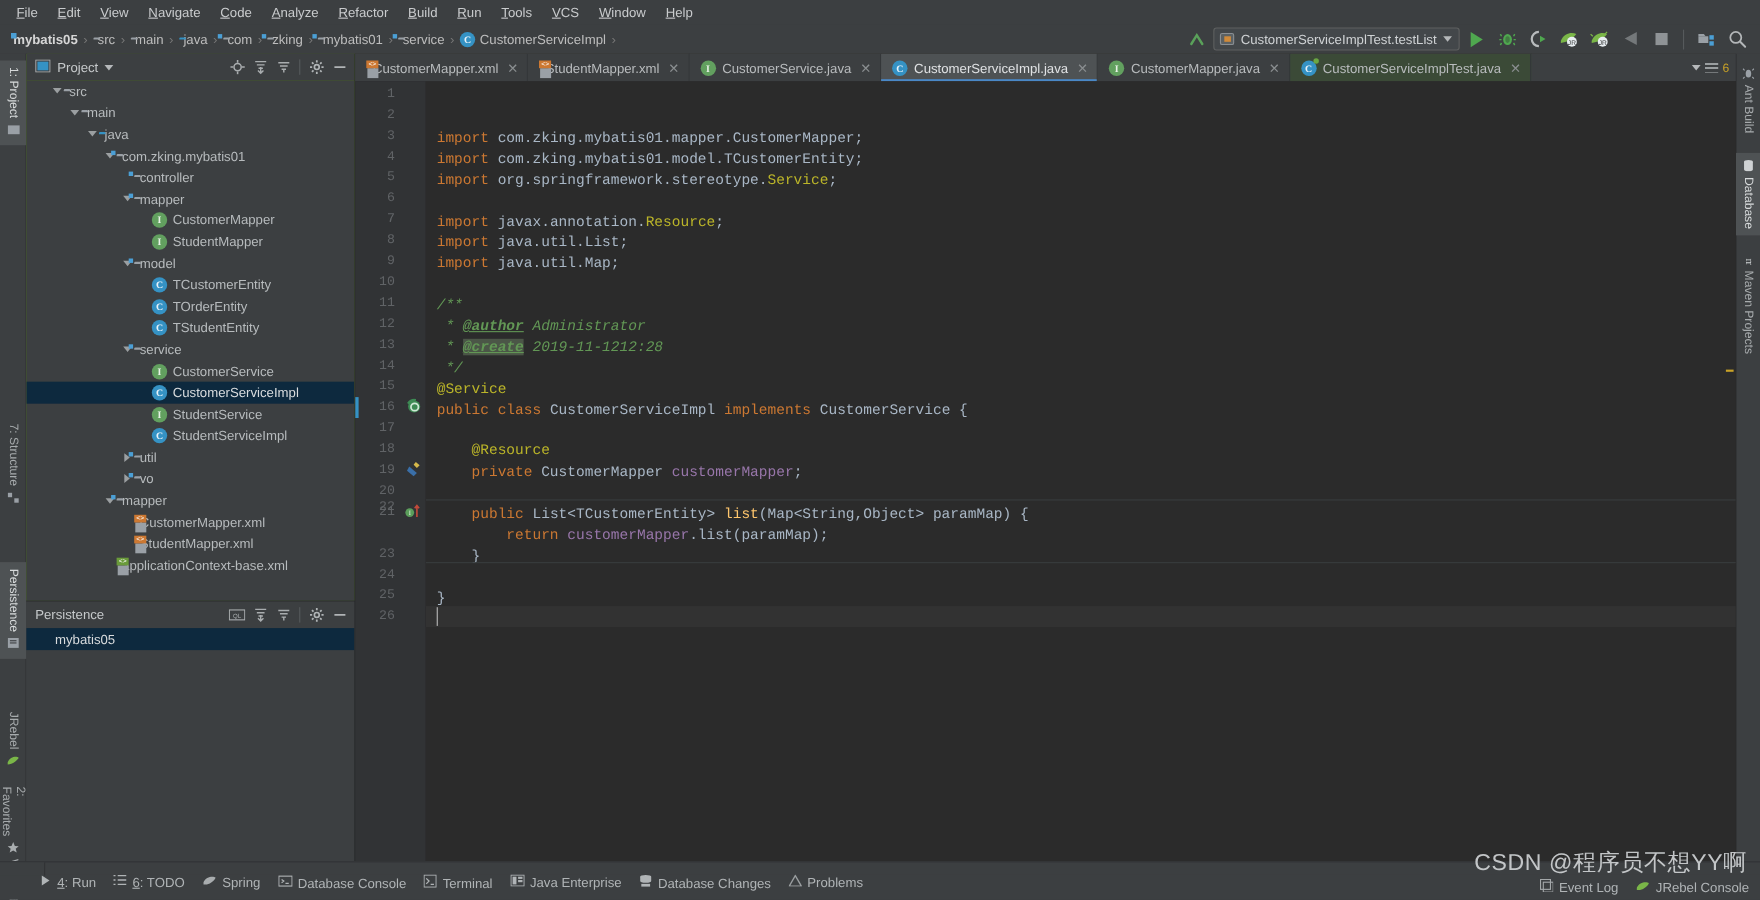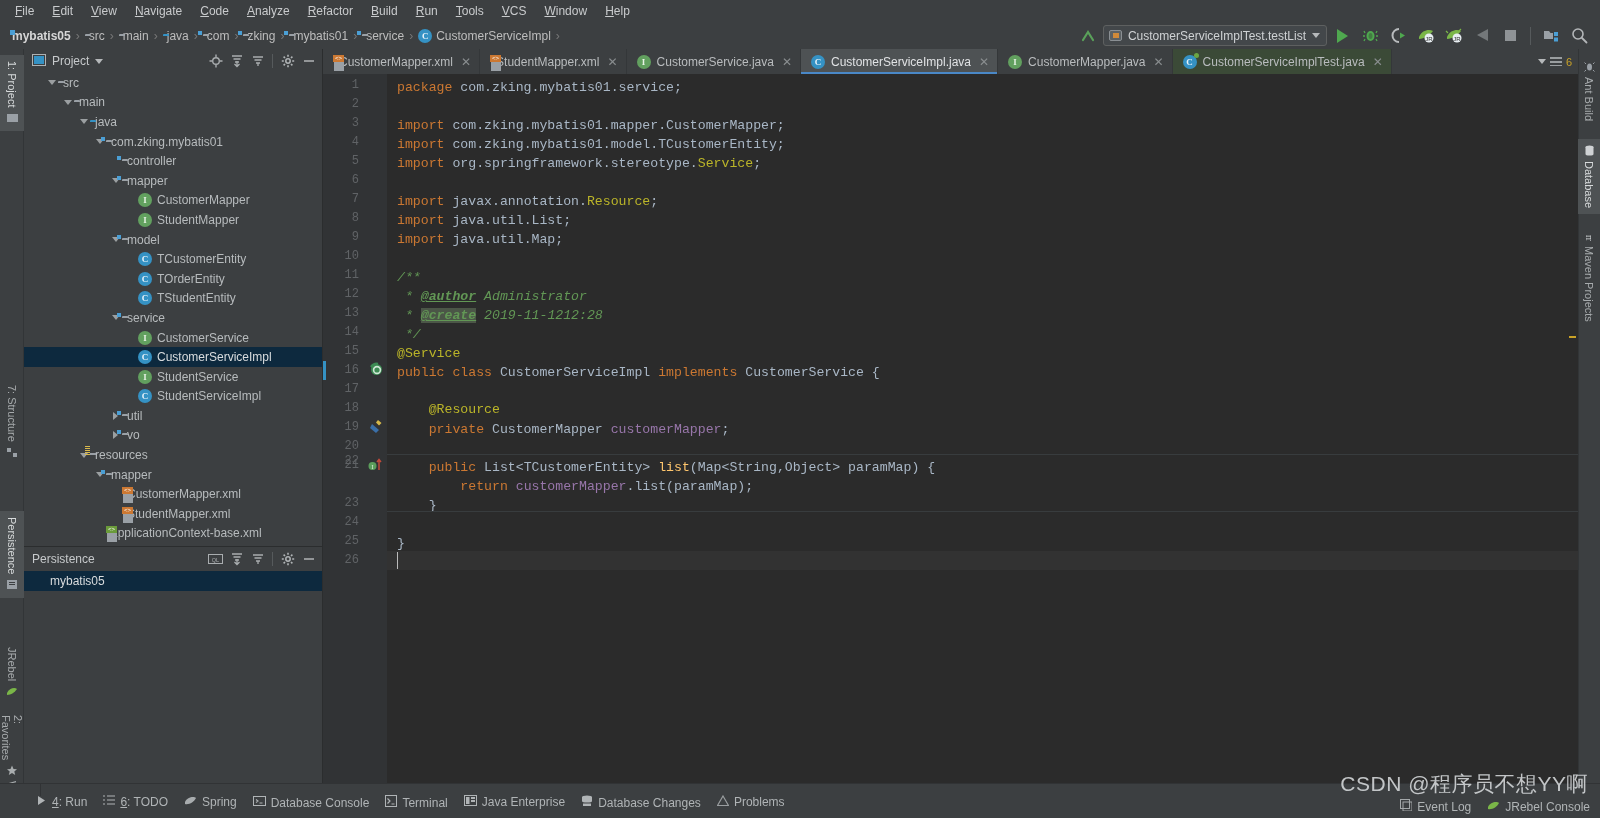--- a/index.html
+++ b/index.html
@@ -575,28 +575,20 @@
           <span class="ic"><span class="folder-ic mod"></span></span>
           <span class="tlabel">util</span>
         </div>
         <div class="trow">
           <span style="width: 85px; flex: 0 0 auto;"></span>
           <span class="tw">
             <span class="arr-r"></span>
           </span>
           <span class="ic"><span class="folder-ic mod"></span></span>
           <span class="tlabel">vo</span>
-        </div>
-        <div class="trow">
-          <span style="width: 53px; flex: 0 0 auto;"></span>
-          <span class="tw">
-            <span class="arr-d"></span>
-          </span>
-          <span class="ic"><span class="res-ic"></span></span>
-          <span class="tlabel">resources</span>
         </div>
         <div class="trow">
           <span style="width: 69px; flex: 0 0 auto;"></span>
           <span class="tw">
             <span class="arr-d"></span>
           </span>
           <span class="ic"><span class="folder-ic mod"></span></span>
           <span class="tlabel">mapper</span>
         </div>
         <div class="trow">
@@ -750,21 +742,20 @@
               <text x="4.5" y="11.5" font-size="6" text-anchor="middle" fill="#e8f3e8" font-family="Liberation Serif">I</text>
               <path d="M11 13 V3 M9 5 L11 2.5 L13 5" stroke="#c24a3a" stroke-width="1.5" fill="none"></path>
             </svg></span>
           <span style="position: absolute; left: 0px; top: 287px; width: 3px; height: 19px; background: rgb(53, 146, 196);"></span>
         </div>
       <div class="codearea" id="codearea">
         <div class="scrollbar-r">
           <div class="sb-mark" style="top:262px;background:#c9a227;"></div>
         </div>
       <div class="cursorline" style="top: 477px;"></div>
-          <div class="cline" style="top: 4px;"><span class="kw">package </span><span class="sem">com.zking.mybatis01.service;</span></div>
           <div class="cline" style="top: 23px;"></div>
           <div class="cline" style="top: 42px;"><span class="kw">import </span><span class="sem">com.zking.mybatis01.mapper.CustomerMapper;</span></div>
           <div class="cline" style="top: 61px;"><span class="kw">import </span><span class="sem">com.zking.mybatis01.model.TCustomerEntity;</span></div>
           <div class="cline" style="top: 80px;"><span class="kw">import </span><span class="sem">org.springframework.stereotype.</span><span class="ann">Service</span><span class="sem">;</span></div>
           <div class="cline" style="top: 99px;"></div>
           <div class="cline" style="top: 118px;"><span class="kw">import </span><span class="sem">javax.annotation.</span><span class="ann">Resource</span><span class="sem">;</span></div>
           <div class="cline" style="top: 137px;"><span class="kw">import </span><span class="sem">java.util.List;</span></div>
           <div class="cline" style="top: 156px;"><span class="kw">import </span><span class="sem">java.util.Map;</span></div>
           <div class="cline" style="top: 175px;"></div>
           <div class="cline" style="top: 194px;"><span class="cmt">/**</span></div>

